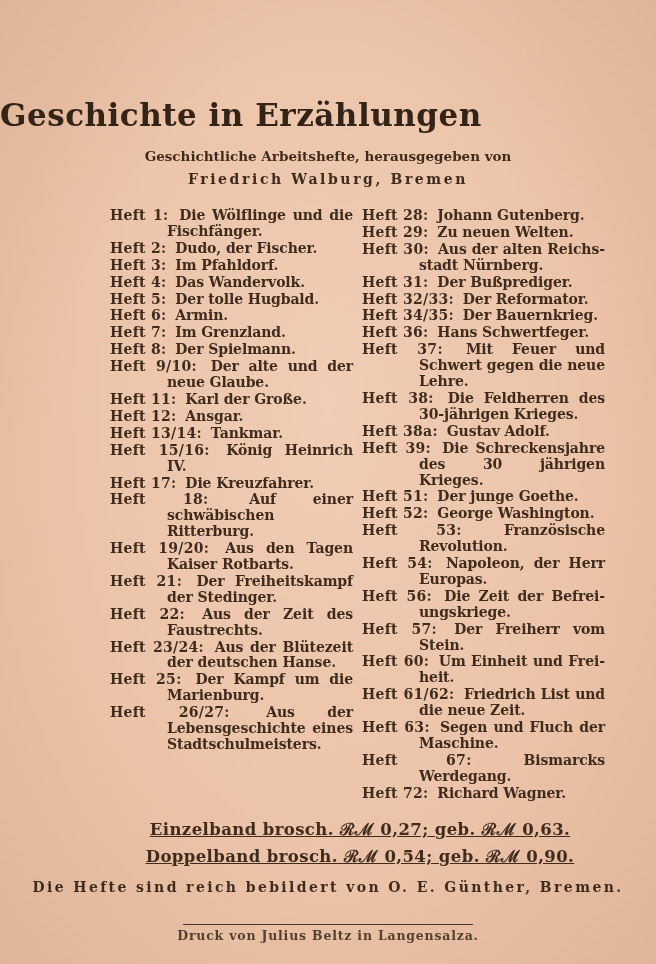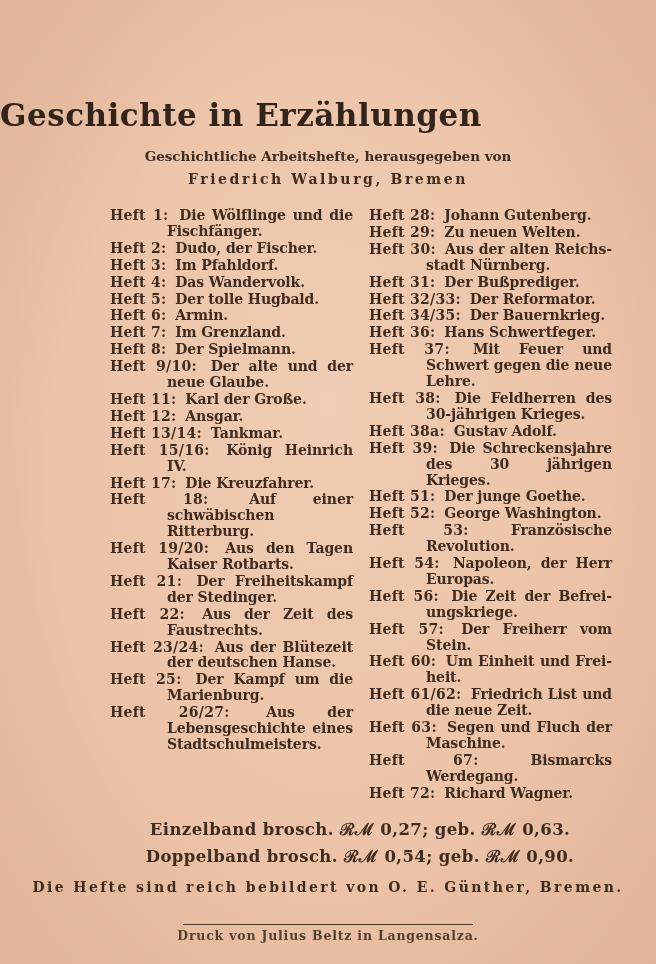--- a/index.html
+++ b/index.html
@@ -35,21 +35,21 @@
   .publisher {
     margin-top: 7px;
     text-align: center;
     font-size: 14px;
     font-weight: bold;
     letter-spacing: 2.6px;
   }
   .columns {
     margin: 21px 28px 0 110px;
     display: flex;
-    gap: 16px;
+    gap: 9px;
   }
   .col { width: 243px; }
   .entry {
     margin: 0 0 1px 0;
     font-size: 14px;
     font-weight: bold;
     line-height: 15.9px;
     padding-left: 57px;
     text-indent: -57px;
     text-align: justify;
@@ -62,20 +62,21 @@
   }
   .prices {
     margin: 13px 48px 0 112px;
     text-align: center;
   }
   .price-line {
     font-size: 16.5px;
     font-weight: bold;
     line-height: 27px;
     letter-spacing: 0.4px;
+    text-decoration: underline;
   }
   .note {
     margin-top: 9px;
     text-align: center;
     font-size: 14px;
     font-weight: bold;
     letter-spacing: 2.4px;
     white-space: nowrap;
   }
   .footer { text-align: center; }

